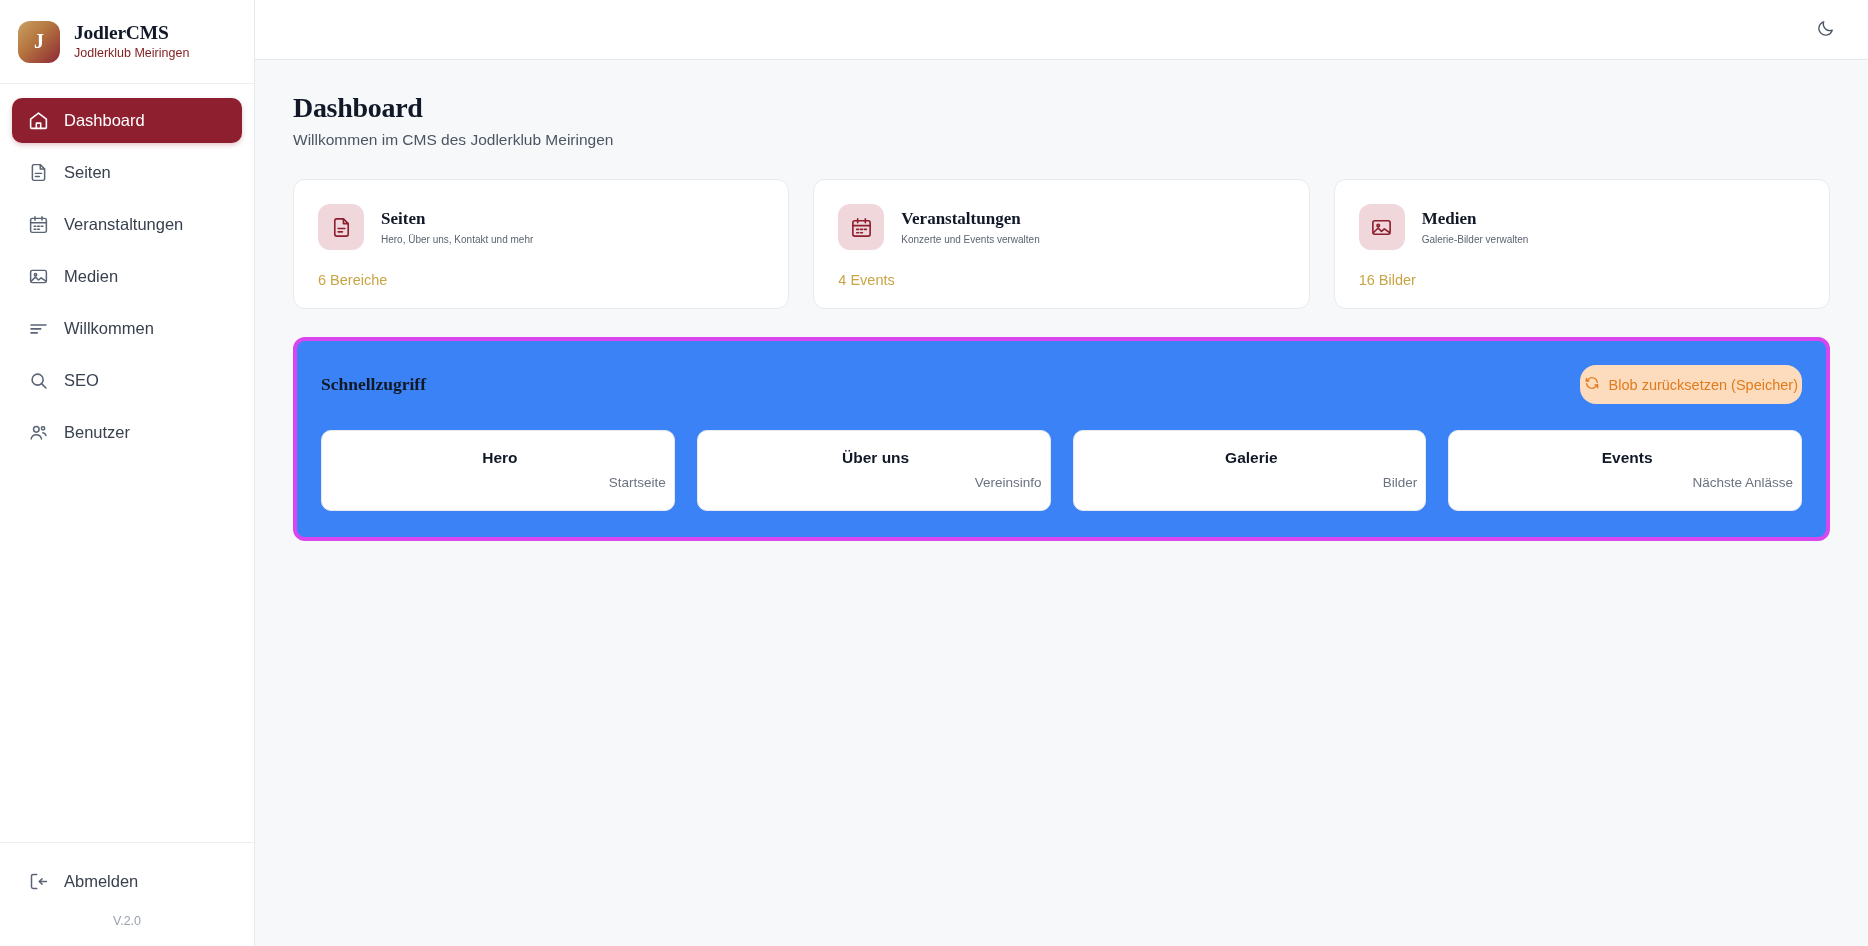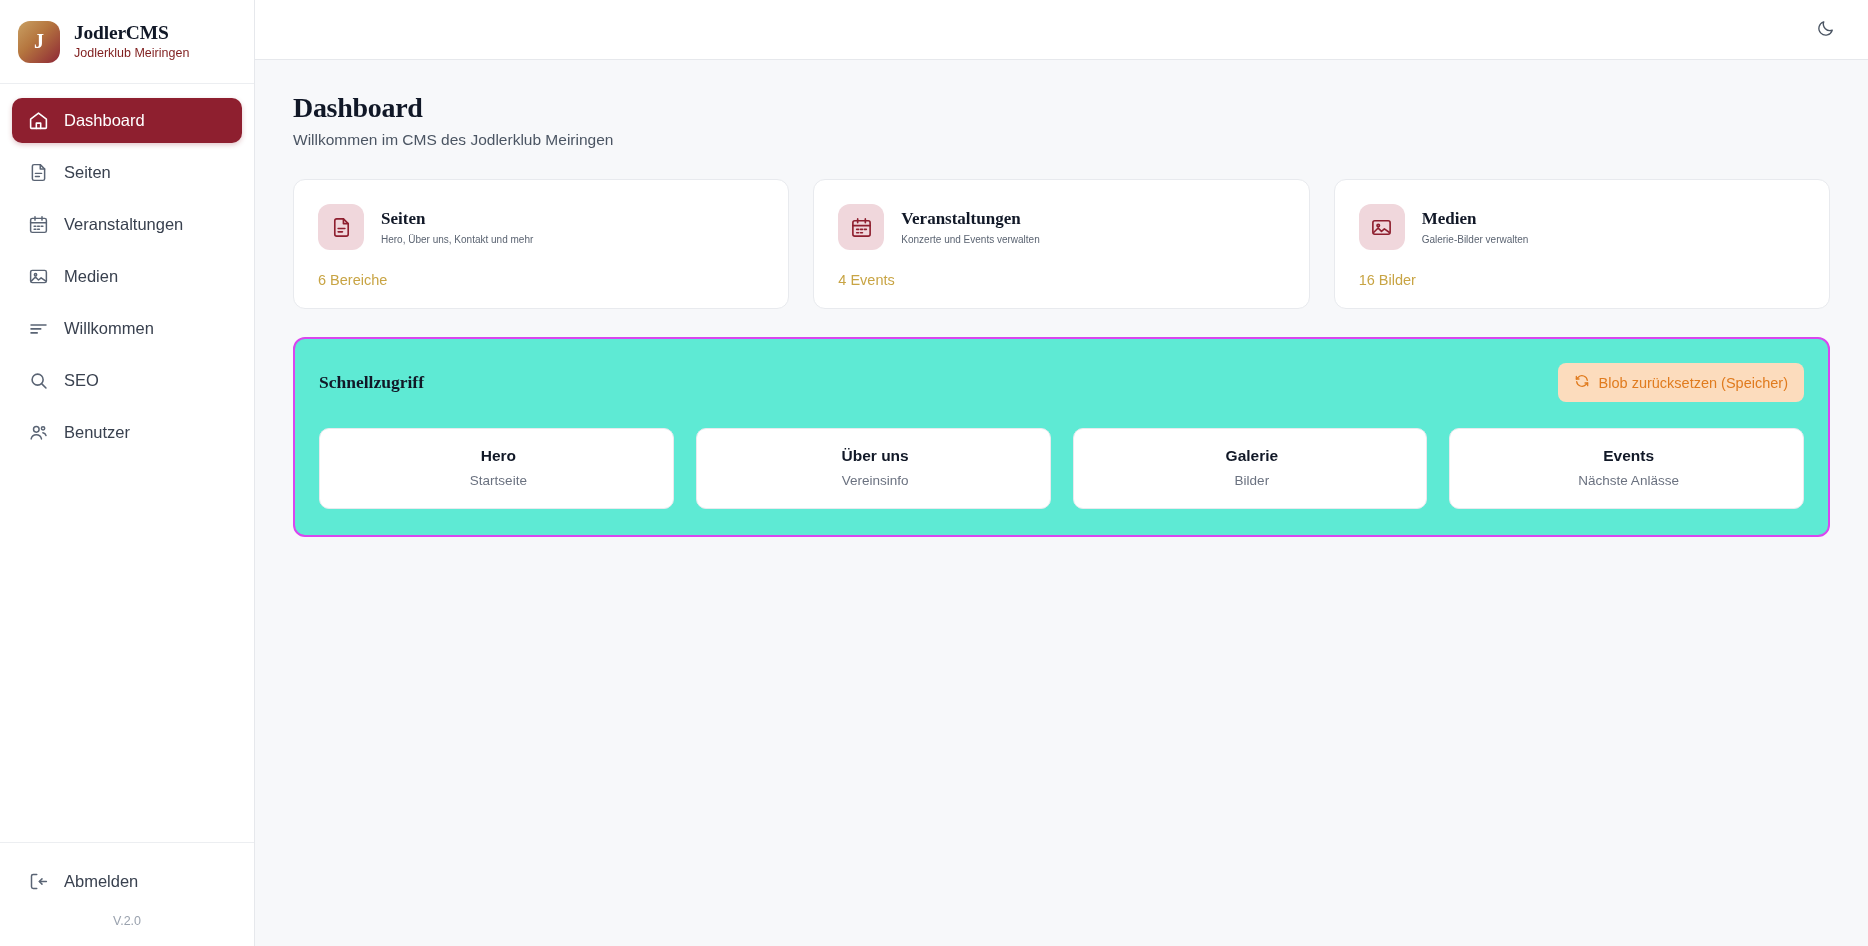--- a/index.html
+++ b/index.html
@@ -150,61 +150,61 @@
     font-size: 17px;
     color: #111827;
     line-height: 1.25;
   }
   .stat-desc { font-size: 10px; color: #5b6472; margin-top: 3px; line-height: 1.3; }
   .stat-count { font-size: 14.5px; color: #c8a444; margin-top: 22px; }
 
   
   .panel {
     margin-top: 28px;
-    background: #5eead4;
-    border: 2px solid #d946ef;
+    background: #3b82f6;
+    border: 4px solid #d946ef;
     border-radius: 12px;
     padding: 24px 24px 26px 24px;
   }
   .panel-head {
     display: flex; align-items: center; justify-content: space-between;
     min-height: 38px;
   }
   .panel-title {
     font-family: "Liberation Serif", serif;
     font-weight: bold;
     font-size: 17.5px;
     color: #111827;
   }
   .reset-btn {
     display: inline-flex; align-items: center; gap: 9px;
     background: #fcdcbd;
     color: #e07b1e;
     border: none;
-    border-radius: 8px;
-    padding: 10px 16px;
+    border-radius: 16px;
+    padding: 10px 4px;
     font-size: 14.5px;
     font-family: "Liberation Sans", sans-serif;
     cursor: pointer;
   }
   .reset-btn svg { width: 16px; height: 16px; }
 
   .tiles { display: flex; gap: 22px; margin-top: 26px; }
   .tile {
     flex: 1 1 0;
     border: 1px solid #e8eaee;
     border-radius: 10px;
     background: #ffffff;
     padding: 18px 8px 20px 12px;
     text-align: center;
     cursor: pointer;
     min-width: 0;
   }
   .tile-title { font-size: 15.5px; font-weight: bold; color: #111827; }
-  .tile-sub { font-size: 13.5px; color: #6b7280; margin-top: 8px; }
+  .tile-sub { font-size: 13.5px; color: #6b7280; margin-top: 8px; text-align: right; }
 </style>
 </head>
 <body>
 
 <div class="app">
 
   <aside class="sidebar">
 
     <div class="brand">
       <div class="brand-logo">J</div>

